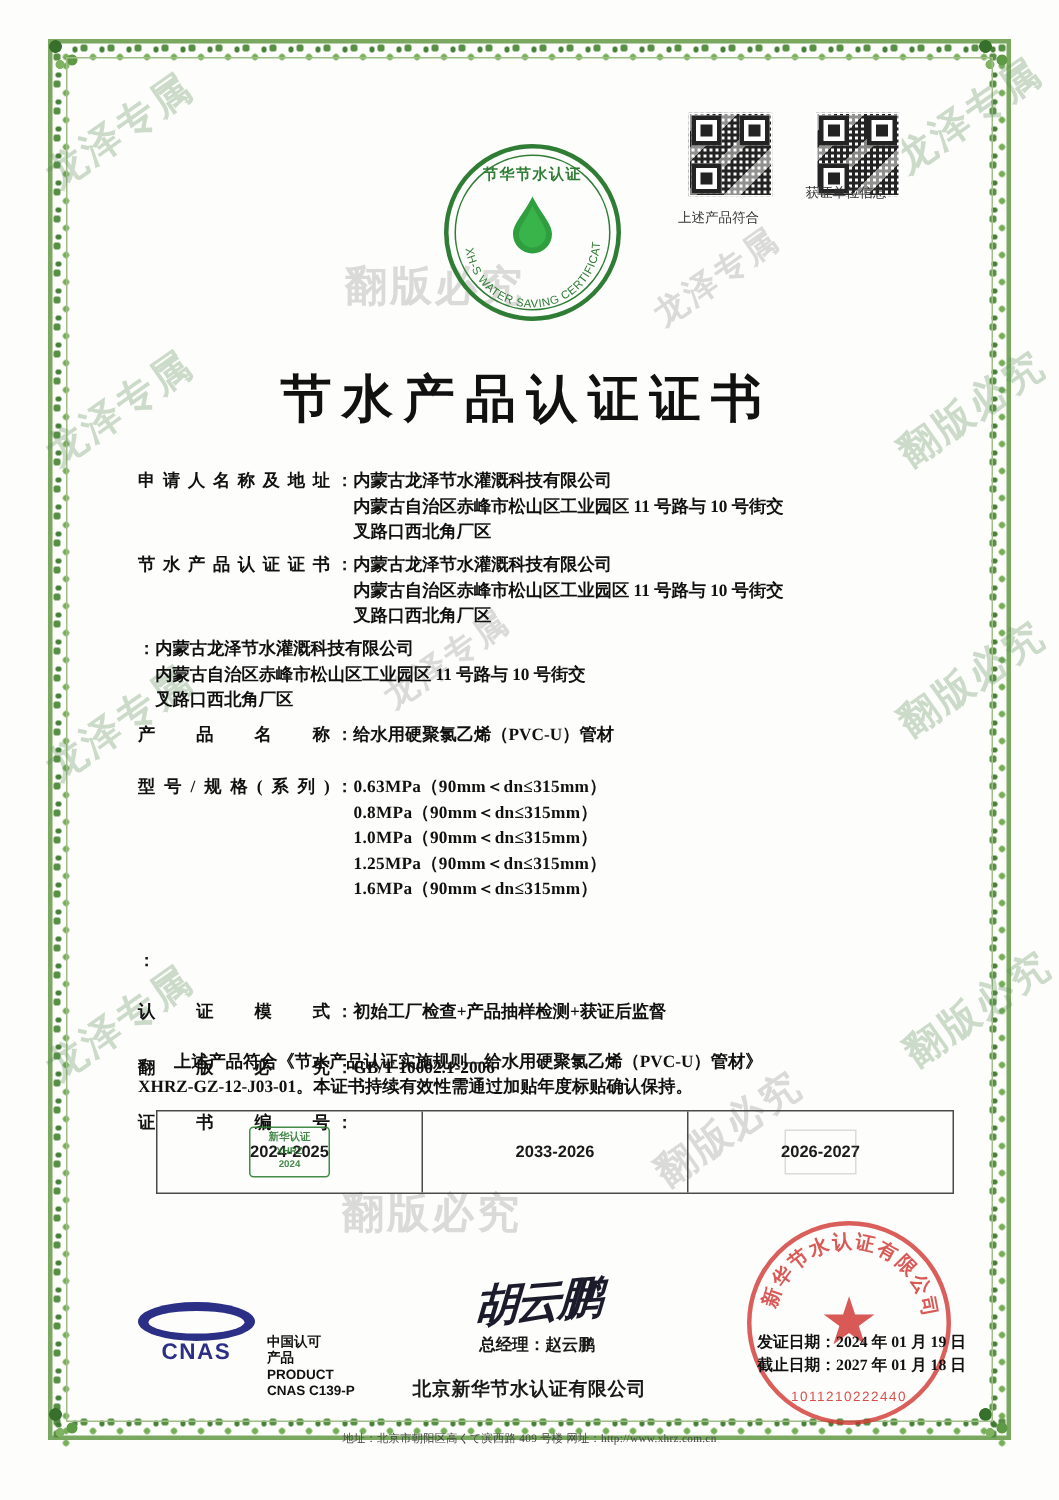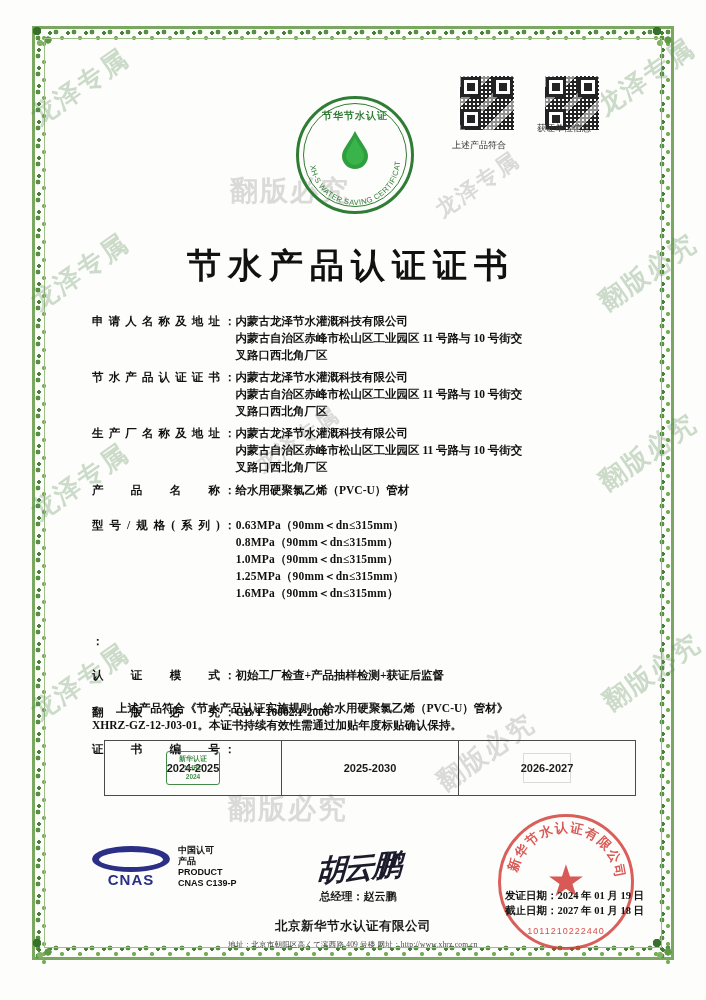--- a/index.html
+++ b/index.html
@@ -306,20 +306,21 @@
     font-size: 15px;
     letter-spacing: 1px;
     color: #2b2f86;
   }
   .cnas-txt {
     font-family: "Liberation Sans", sans-serif;
     font-size: 9px;
     line-height: 11px;
     font-weight: bold;
     color: #111;
+    margin-top: 44px;
   }
 
   
   .sig-wrap {
     position: absolute;
     left: 268px; top: 848px;
     width: 180px;
     text-align: center;
   }
   .sig {
@@ -400,21 +401,21 @@
     position: absolute;
     left: 0; right: 0; top: 918px;
     text-align: center;
   }
   .footer .org {
     font-size: 12.5px;
     font-weight: bold;
     letter-spacing: .5px;
   }
   .footer .addr {
-    margin-top: 5px;
+    margin-top: 19px;
     font-size: 7.5px;
     color: #444;
     letter-spacing: .2px;
   }
 </style>
 </head>
 <body>
 
 <div class="page">
 
@@ -507,21 +508,20 @@
       <div class="lbl">节水产品认证证书</div>
       <div class="colon">：</div>
       <div class="val">
         <div>内蒙古龙泽节水灌溉科技有限公司</div>
         <div>内蒙古自治区赤峰市松山区工业园区 11 号路与 10 号街交</div>
         <div>叉路口西北角厂区</div>
       </div>
     </div>
 
     <div class="row">
-      <div class="lbl">生产厂名称及地址</div>
       <div class="colon">：</div>
       <div class="val">
         <div>内蒙古龙泽节水灌溉科技有限公司</div>
         <div>内蒙古自治区赤峰市松山区工业园区 11 号路与 10 号街交</div>
         <div>叉路口西北角厂区</div>
       </div>
     </div>
 
     <div class="row row-tight" style="margin-top:6px;">
       <div class="lbl">产品名称</div>
@@ -578,21 +578,21 @@
   <div class="ytable">
     <div class="ycell">
       <span>2024-2025</span>
       <div class="stamp-mini">
         <b>新华认证</b>
         <span>XHRZ</span><br>
         <span>2024</span>
       </div>
     </div>
     <div class="ycell">
-      <span>2025-2030</span>
+      <span>2033-2026</span>
     </div>
     <div class="ycell">
       <span>2026-2027</span>
       <div class="ghost"></div>
     </div>
   </div>
 
   <div class="cnas">
     <div class="cnas-logo">
       <div class="swoosh"></div>

